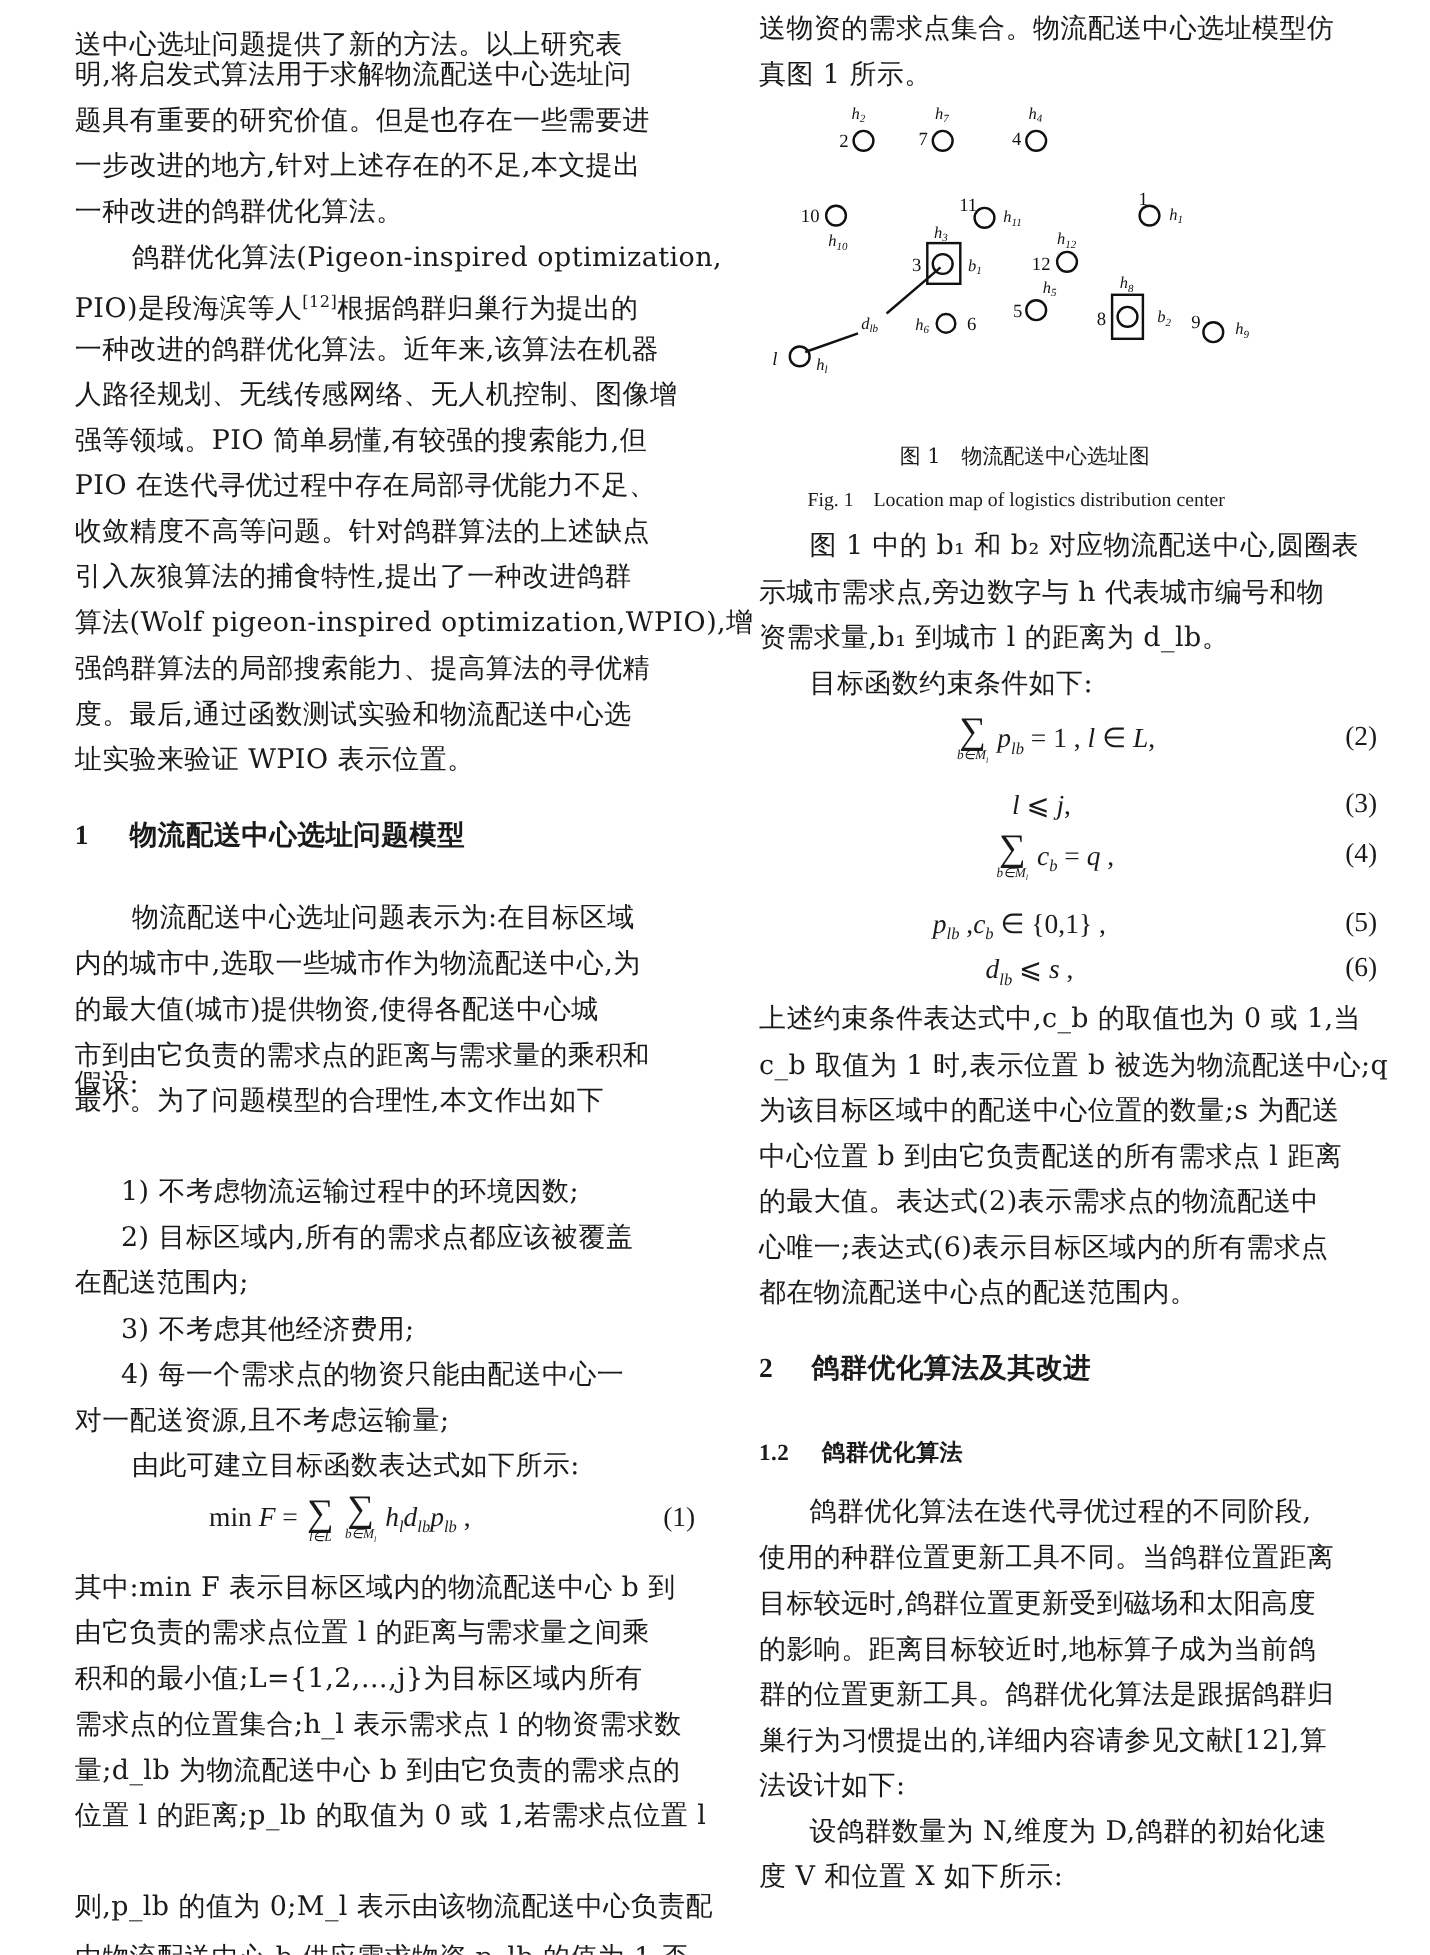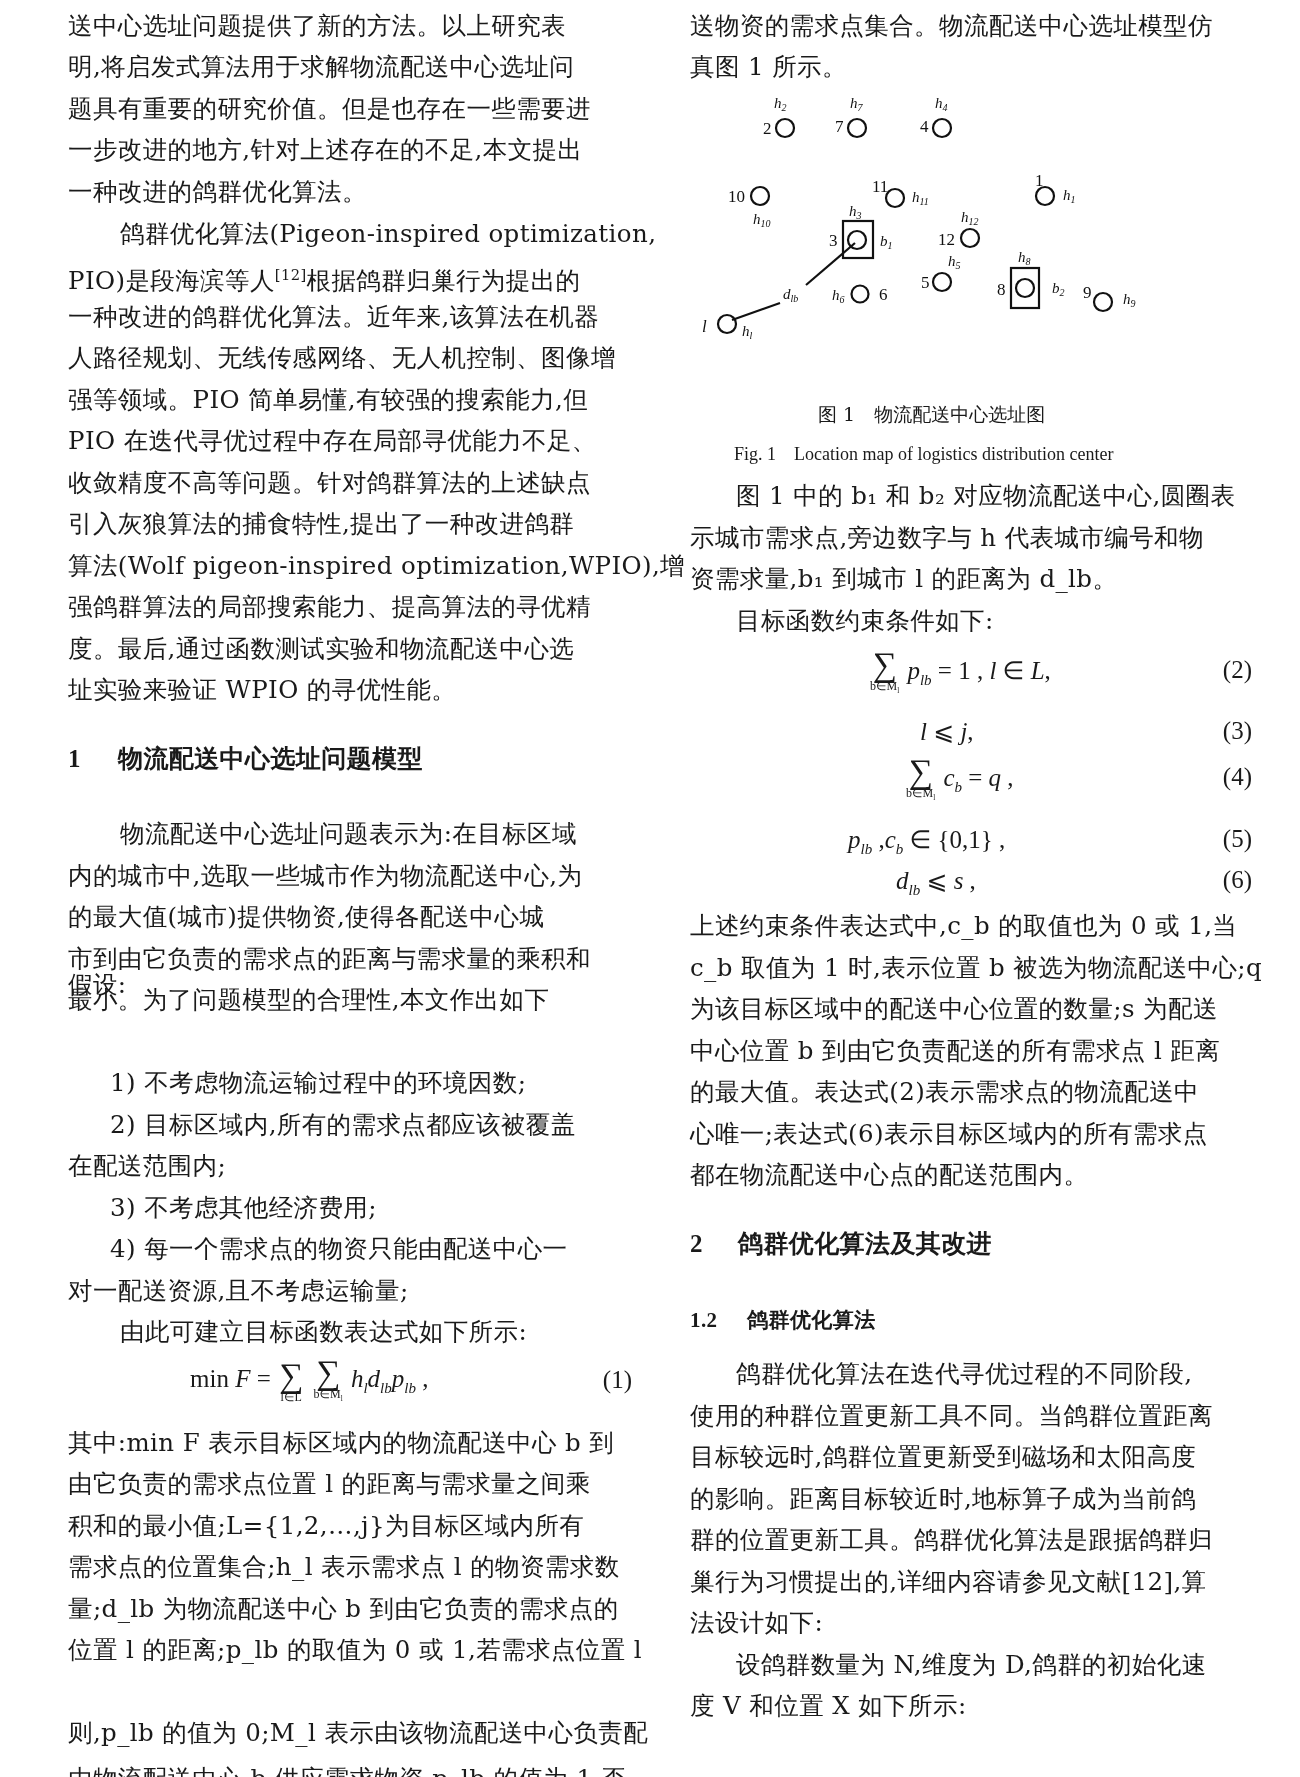--- a/index.html
+++ b/index.html
@@ -12,52 +12,52 @@
           letter-spacing:0.4px; }
   .indent { padding-left:52px; box-sizing:border-box;text-align:center; }
   .sec { font-family:"DejaVu Sans","Liberation Sans",sans-serif; font-weight:bold; font-size:25px; }
   .sub { font-family:"DejaVu Sans","Liberation Sans",sans-serif; font-weight:bold; font-size:21px; }
   .secnum { font-family:"Liberation Serif",serif; font-weight:bold; display:inline-block; }
   .eq { position:absolute; left:0; width:100%; font-family:"Liberation Serif",serif; font-size:25px; }
   .eq .body { position:absolute; white-space:nowrap; }
   .eq .num { position:absolute; right:4px; }
   .sigma { display:inline-flex; flex-direction:column; align-items:center; vertical-align:middle; margin:0 2px; }
   .sigma .s { font-size:34px; line-height:30px; }
-  .sigma .lim { font-size:12px; line-height:12px; }
+  .sigma .lim { font-size:12px; font-style:italic; line-height:12px; }
   i { font-family:"Liberation Serif",serif; }
   sub, sup { font-size:60%; }
   .cap { position:absolute; white-space:nowrap; }
   .cap-cn { font-size:19px; }
   .cap-en { font-family:"Liberation Serif",serif; font-size:18px; }
   svg text { font-family:"Liberation Serif",serif; }
 </style>
 </head>
 <body>
 
 <div class="col col-left">
-  <div class="line" style="top:10px">送中心选址问题提供了新的方法。以上研究表</div>
+  <div class="line" style="top:24px">送中心选址问题提供了新的方法。以上研究表</div>
   <div class="line" style="top:51px">明,将启发式算法用于求解物流配送中心选址问</div>
   <div class="line" style="top:93px">题具有重要的研究价值。但是也存在一些需要进</div>
   <div class="line" style="top:134px">一步改进的地方,针对上述存在的不足,本文提出</div>
   <div class="line" style="top:176px">一种改进的鸽群优化算法。</div>
 
   <div class="line indent" style="top:218px">鸽群优化算法(Pigeon-inspired optimization,</div>
   <div class="line" style="top:259px">
     <span>PIO)是段海滨等人</span><sup>[12]</sup><span>根据鸽群归巢行为提出的</span>
   </div>
   <div class="line" style="top:301px">一种改进的鸽群优化算法。近年来,该算法在机器</div>
   <div class="line" style="top:342px">人路径规划、无线传感网络、无人机控制、图像增</div>
   <div class="line" style="top:384px">强等领域。PIO 简单易懂,有较强的搜索能力,但</div>
   <div class="line" style="top:425px">PIO 在迭代寻优过程中存在局部寻优能力不足、</div>
   <div class="line" style="top:467px">收敛精度不高等问题。针对鸽群算法的上述缺点</div>
   <div class="line" style="top:508px">引入灰狼算法的捕食特性,提出了一种改进鸽群</div>
   <div class="line" style="top:550px">算法(Wolf pigeon-inspired optimization,WPIO),增</div>
   <div class="line" style="top:591px">强鸽群算法的局部搜索能力、提高算法的寻优精</div>
   <div class="line" style="top:633px">度。最后,通过函数测试实验和物流配送中心选</div>
-  <div class="line" style="top:674px">址实验来验证 WPIO 的寻优性能。</div>
+  <div class="line" style="top:674px">址实验来验证 WPIO 表示位置。</div>
 
   <div class="line sec" style="top:743px">
     <span class="secnum">1</span>
     <span style="margin-left:28px">物流配送中心选址问题模型</span>
   </div>
 
   <div class="line indent" style="top:818px">物流配送中心选址问题表示为:在目标区域</div>
   <div class="line" style="top:860px">内的城市中,选取一些城市作为物流配送中心,为</div>
   <div class="line" style="top:901px">的最大值(城市)提供物资,使得各配送中心城</div>
   <div class="line" style="top:943px">市到由它负责的需求点的距离与需求量的乘积和</div>

